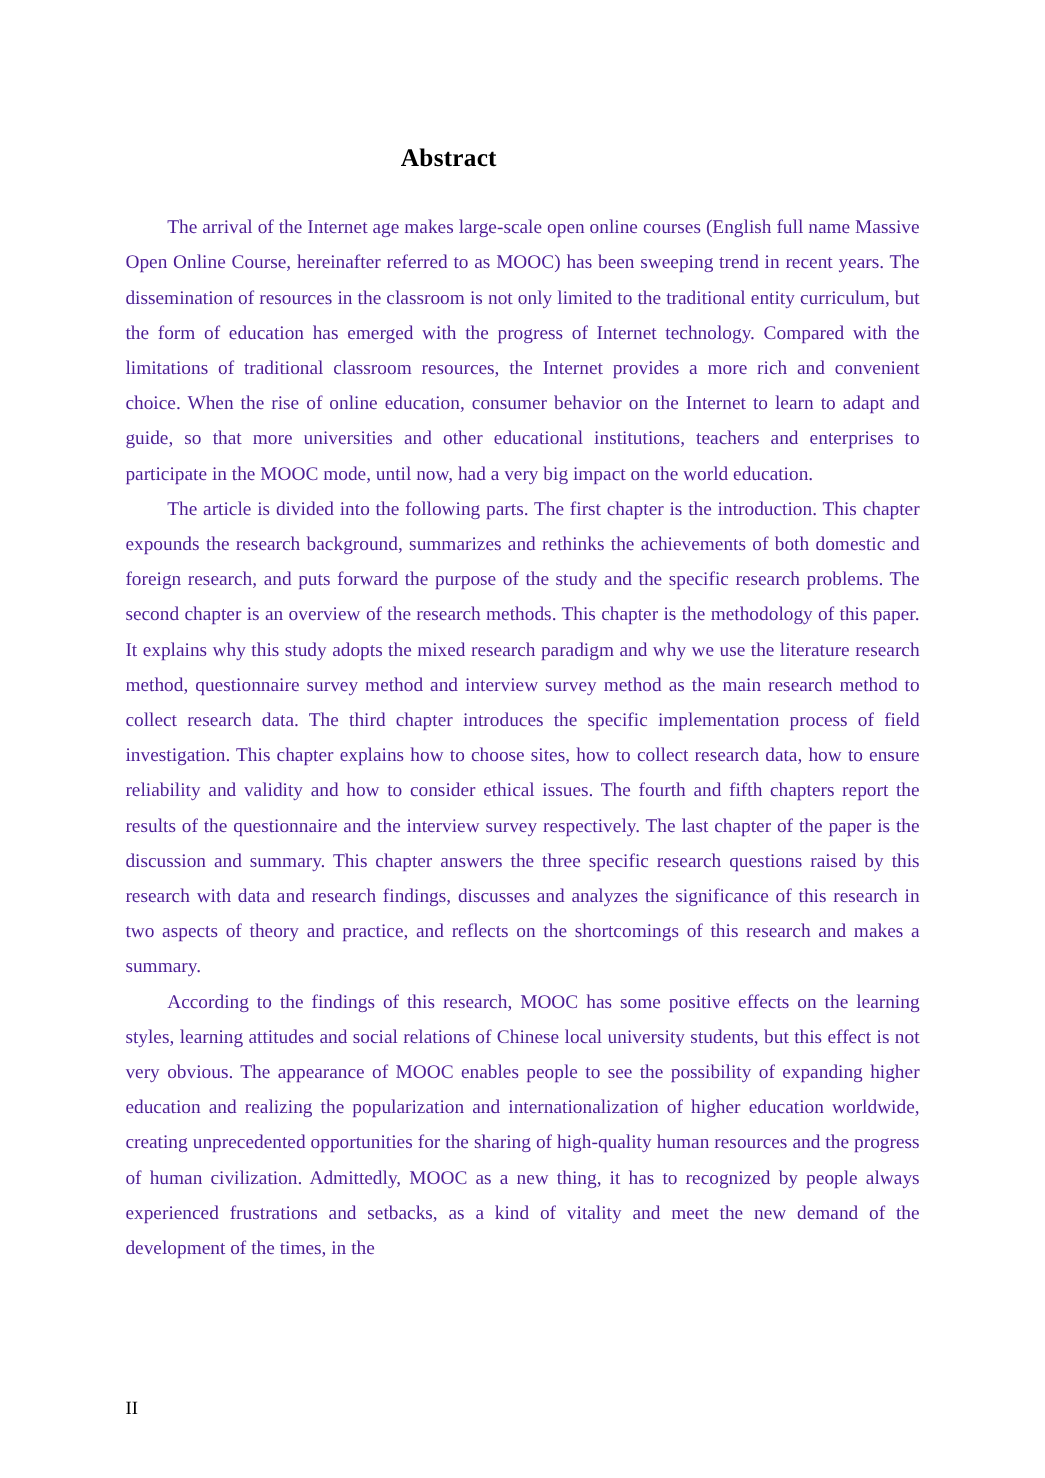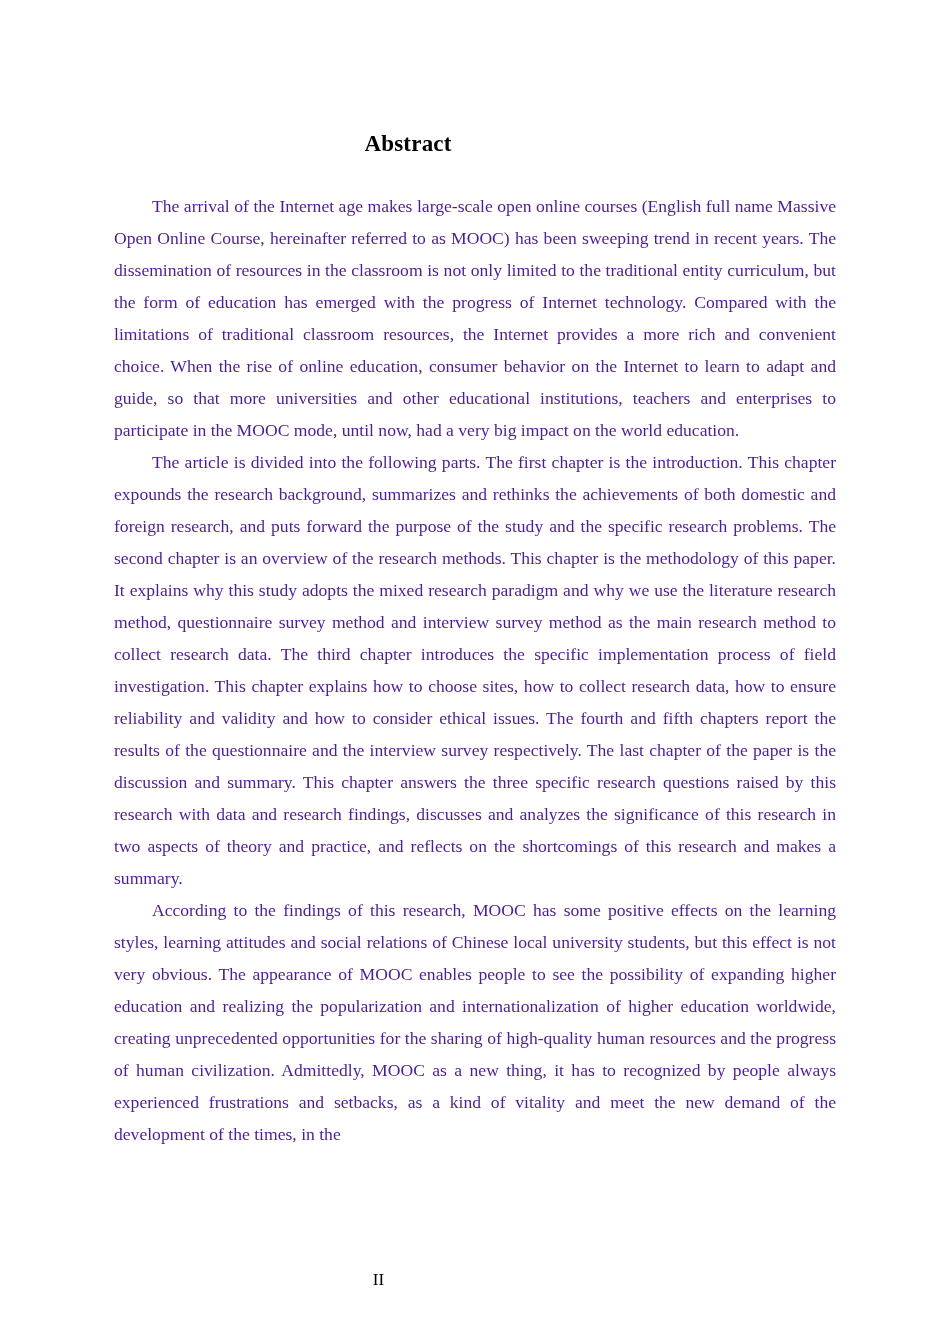--- a/index.html
+++ b/index.html
@@ -57,21 +57,20 @@
   
   .para.continues {
     text-align-last: left;
   }
   
   .page-number {
     position: absolute;
     top: 1268px;
     left: 114px;
     width: 529px;
-    text-align: center;
     font-size: 17px;
     line-height: 24px;
     color: #000000;
   }
 </style>
 </head>
 <body>
 
 <div class="page">
 

